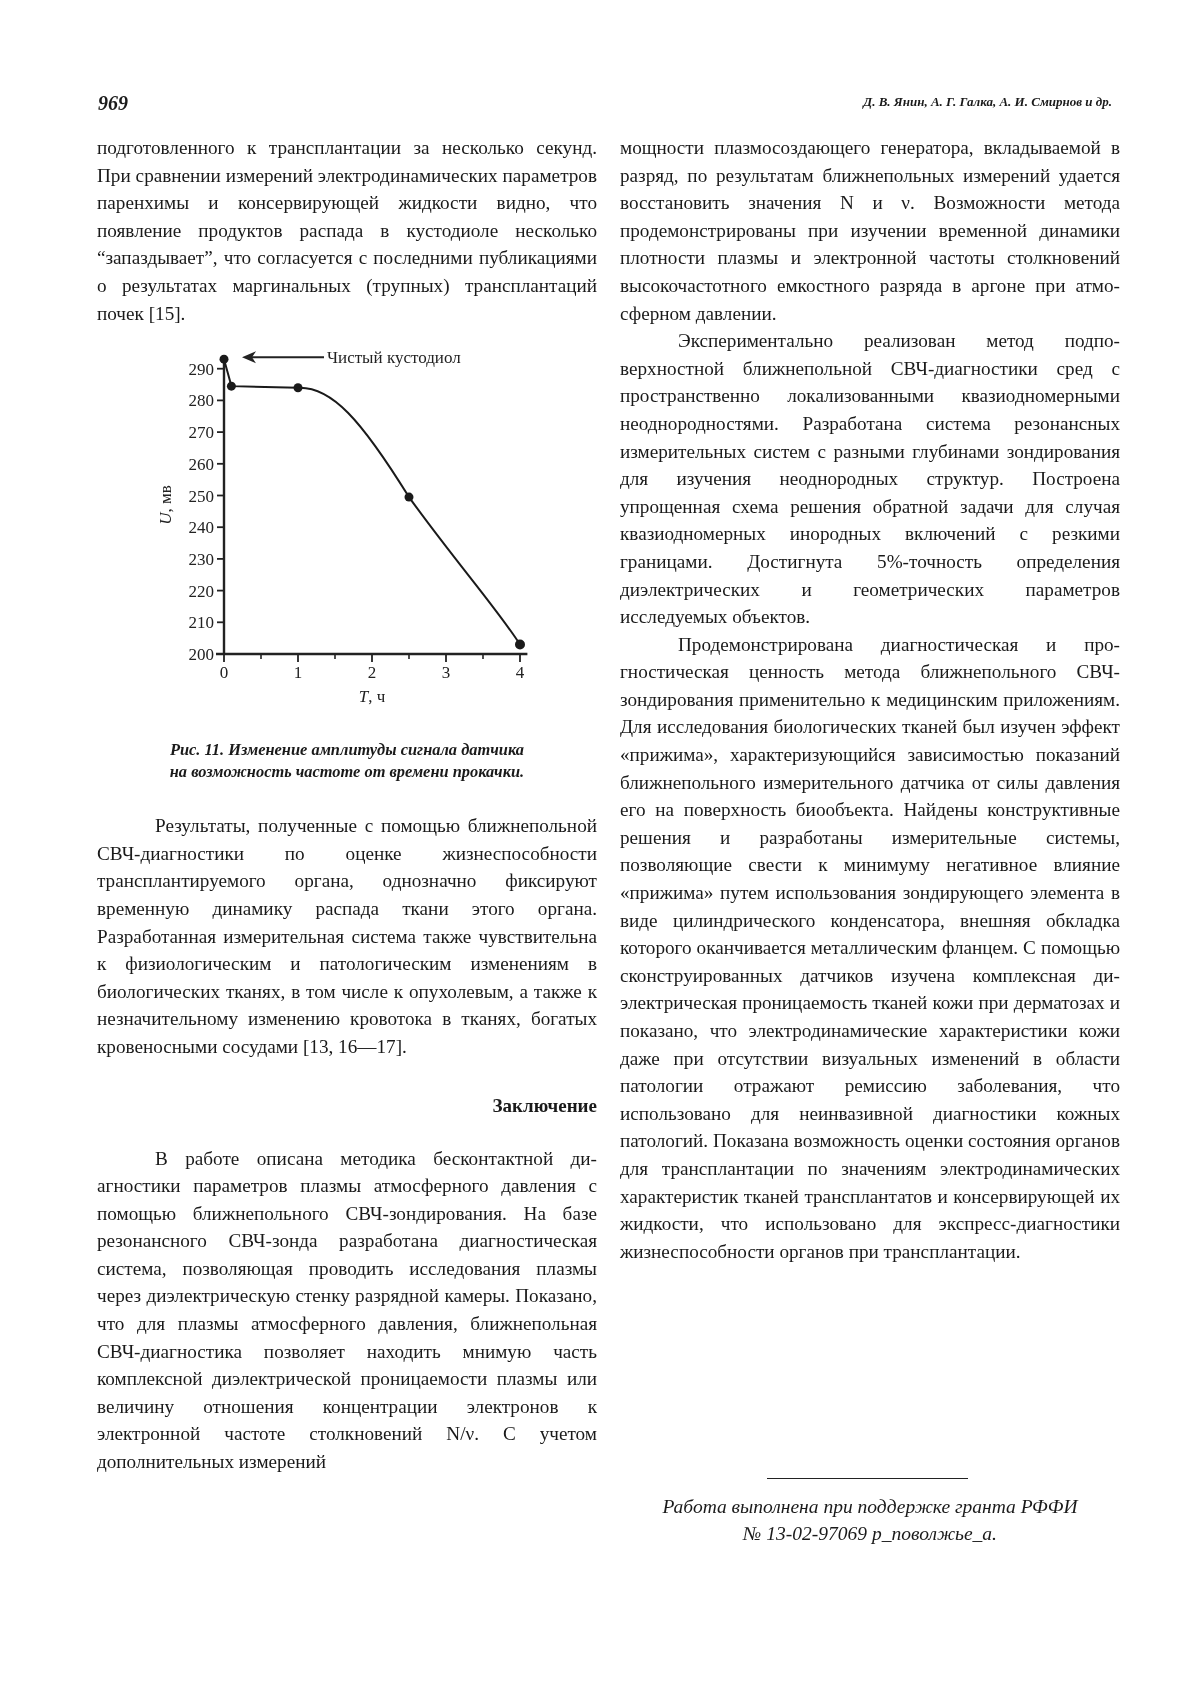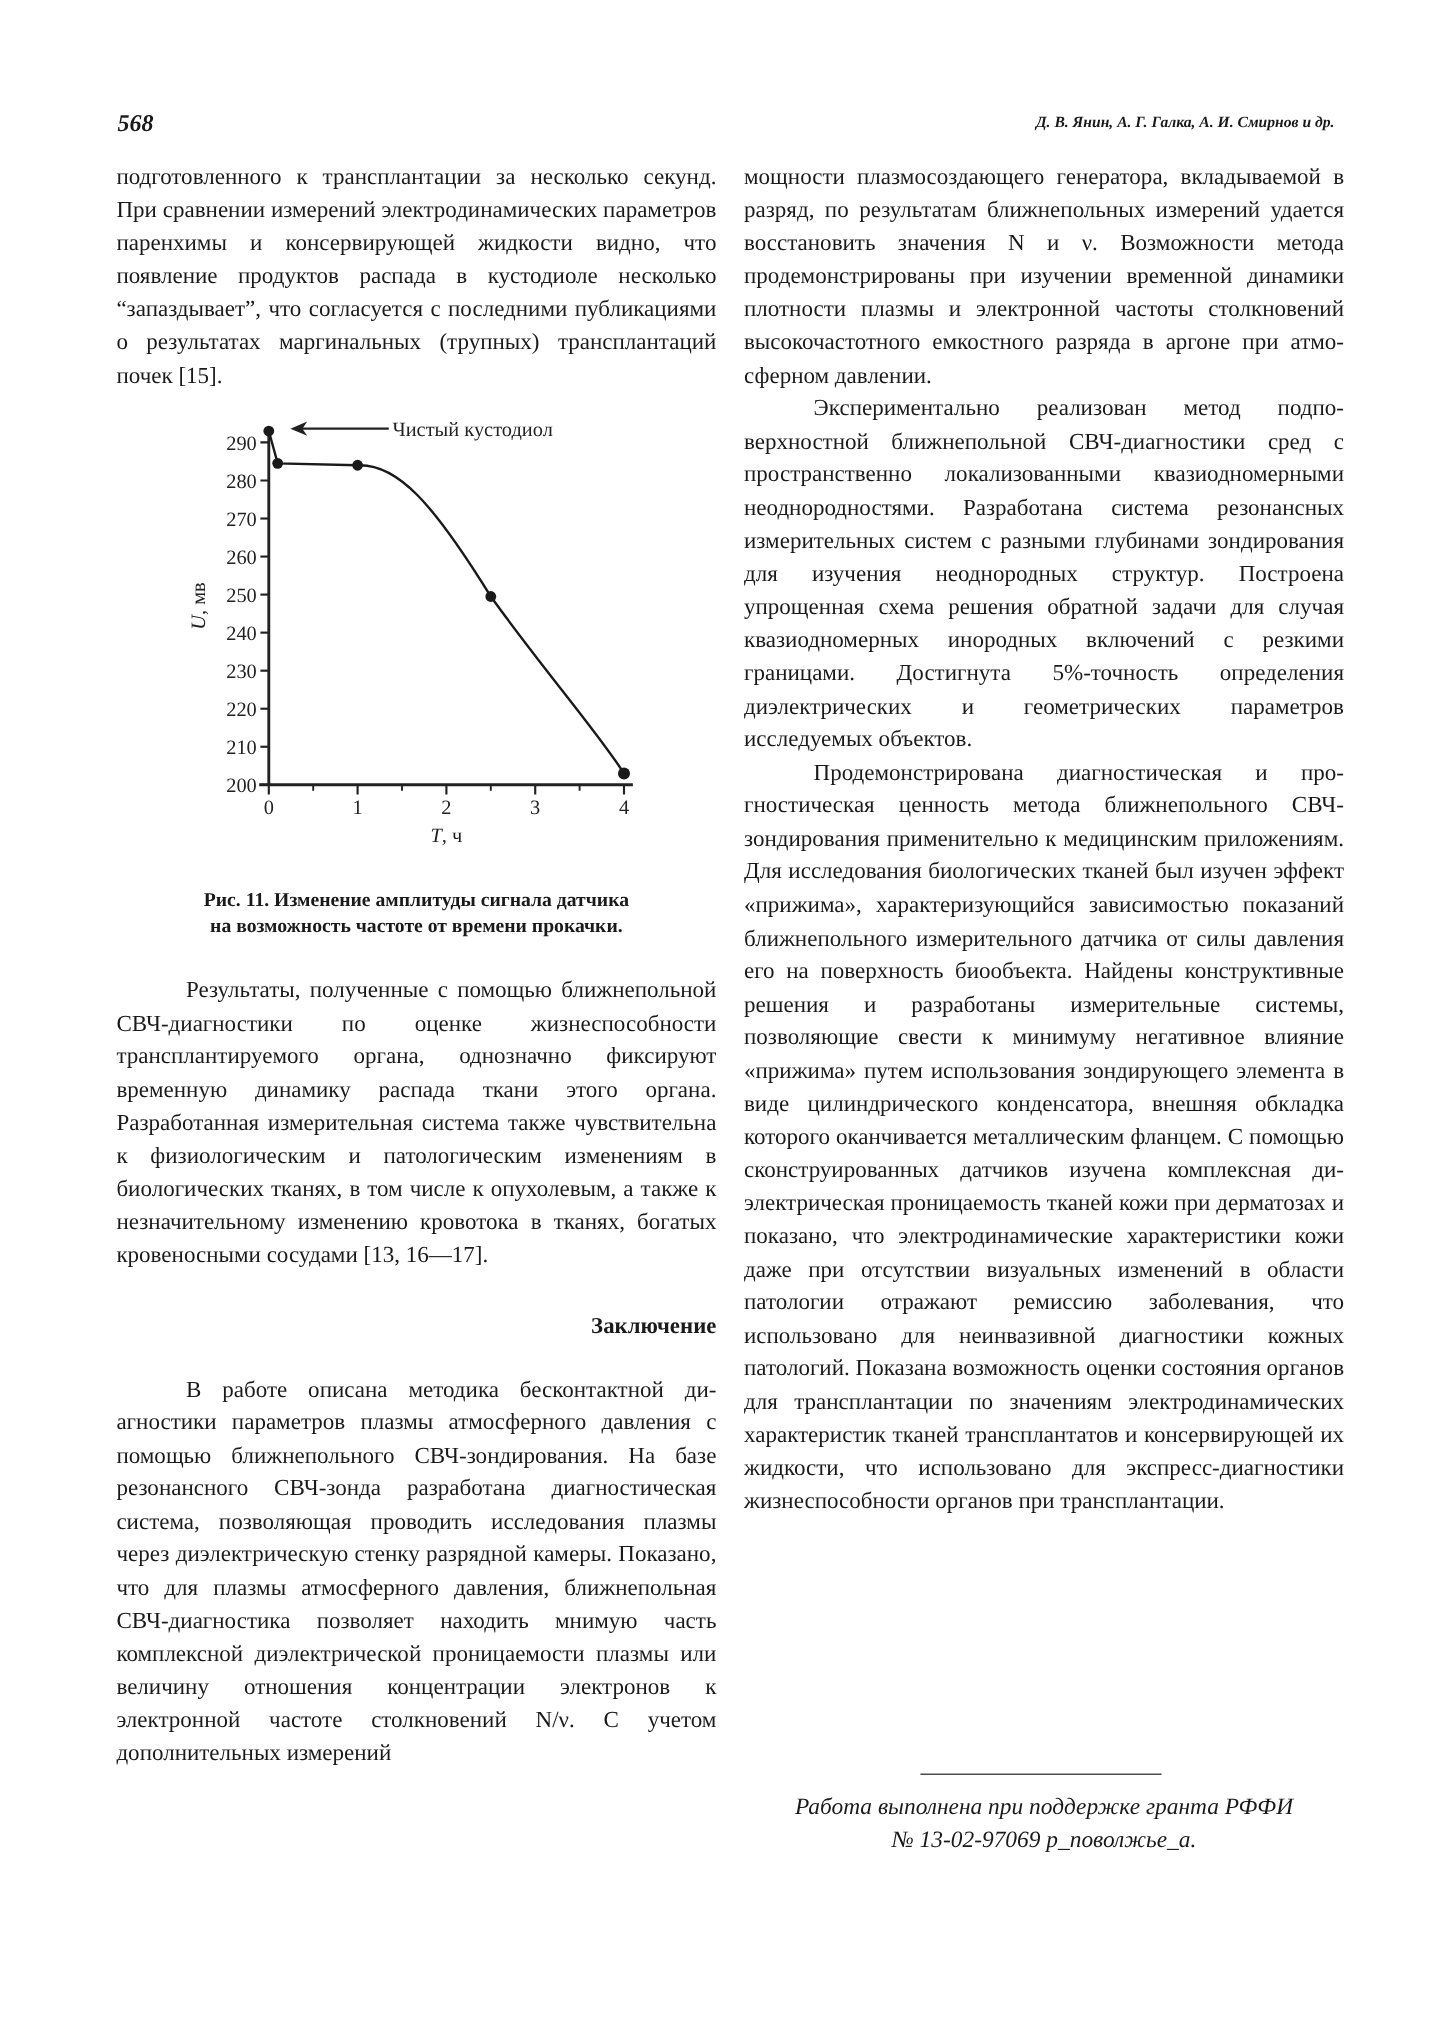--- a/index.html
+++ b/index.html
@@ -22,41 +22,41 @@
   p.para {
     margin: 0; font-size: 19.2px; line-height: 27.6px; text-align: justify;
     text-align-last: left; hyphens: manual;
   }
   p.indent { text-indent: 58px; }
 
   .figure { position: relative; height: 406px; margin-top: 21px; }
   .figure svg { position: absolute; left: 0; top: 0; }
   .caption {
     margin: 0; font-size: 16.4px; line-height: 21.5px; text-align: center;
-    font-weight: bold;
+    font-style: italic; font-weight: bold;
   }
 
   .section-title {
     margin: 0; text-align: right; font-weight: bold; font-size: 19px; line-height: 27px;
   }
 
   .ack-rule {
     position: absolute; left: 767px; top: 1478px; width: 201px; height: 0;
     border-top: 1.5px solid #222;
   }
   .ack {
     position: absolute; left: 620px; top: 1493px; width: 500px; text-align: center;
     font-style: italic; font-size: 19.5px; line-height: 27px;
   }
 </style>
 </head>
 <body>
 
 <div class="running-head">
-  <span class="page-num">568</span>
+  <span class="page-num">969</span>
   <span class="authors">Д. В. Янин, А. Г. Галка, А. И. Смирнов и др.</span>
 </div>
 
 <div class="col col-left">
   <p class="para">подготовленного к трансплантации за несколько секунд. При сравнении измерений электродина­мических параметров паренхимы и консервирую­щей жидкости видно, что появление продуктов распада в кустодиоле несколько “запаздывает”, что согласуется с последними публикациями о результатах маргинальных (трупных) трансплан­таций почек [15].</p>
 
   <div class="figure">
     <svg id="chart" width="500" height="406" viewBox="0 0 500 406">
       <g id="chart-axes">
           <line x1="127" y1="9.605000000000018" x2="127" y2="307" stroke="#222" stroke-width="2.4"></line>

